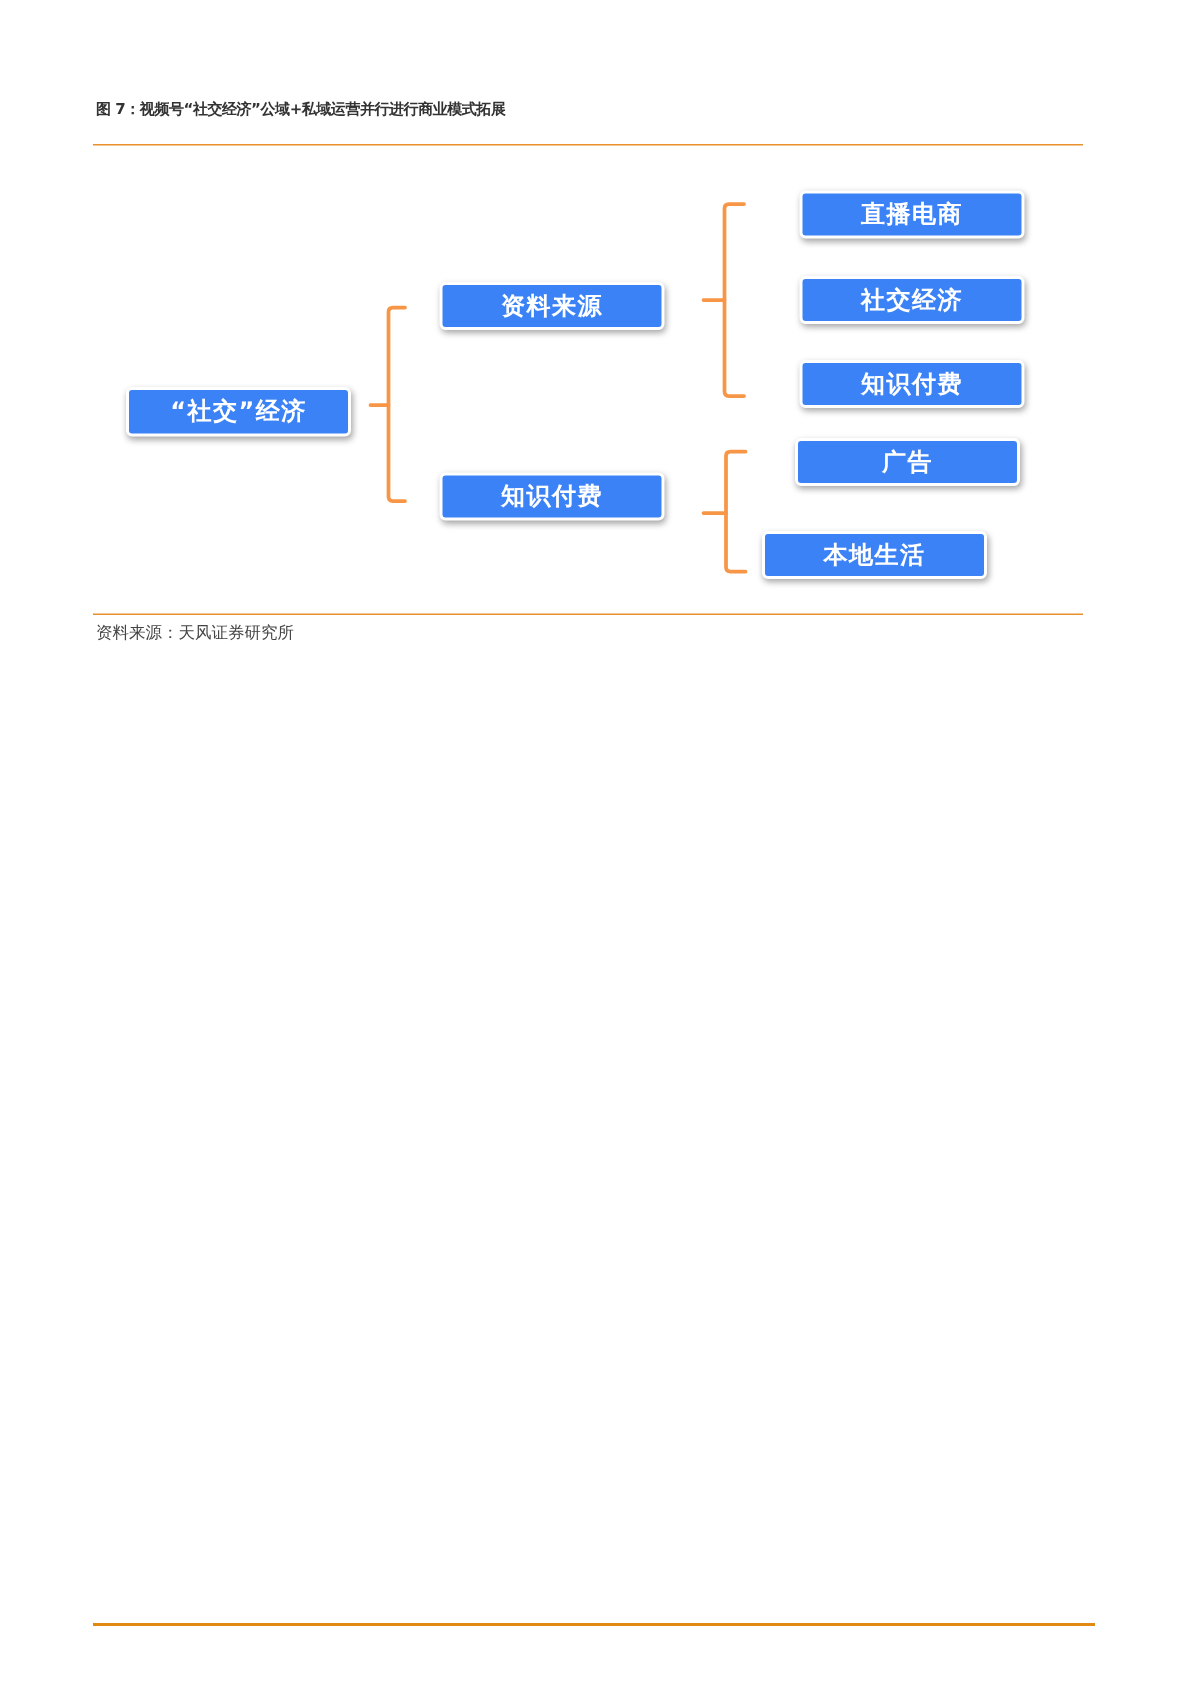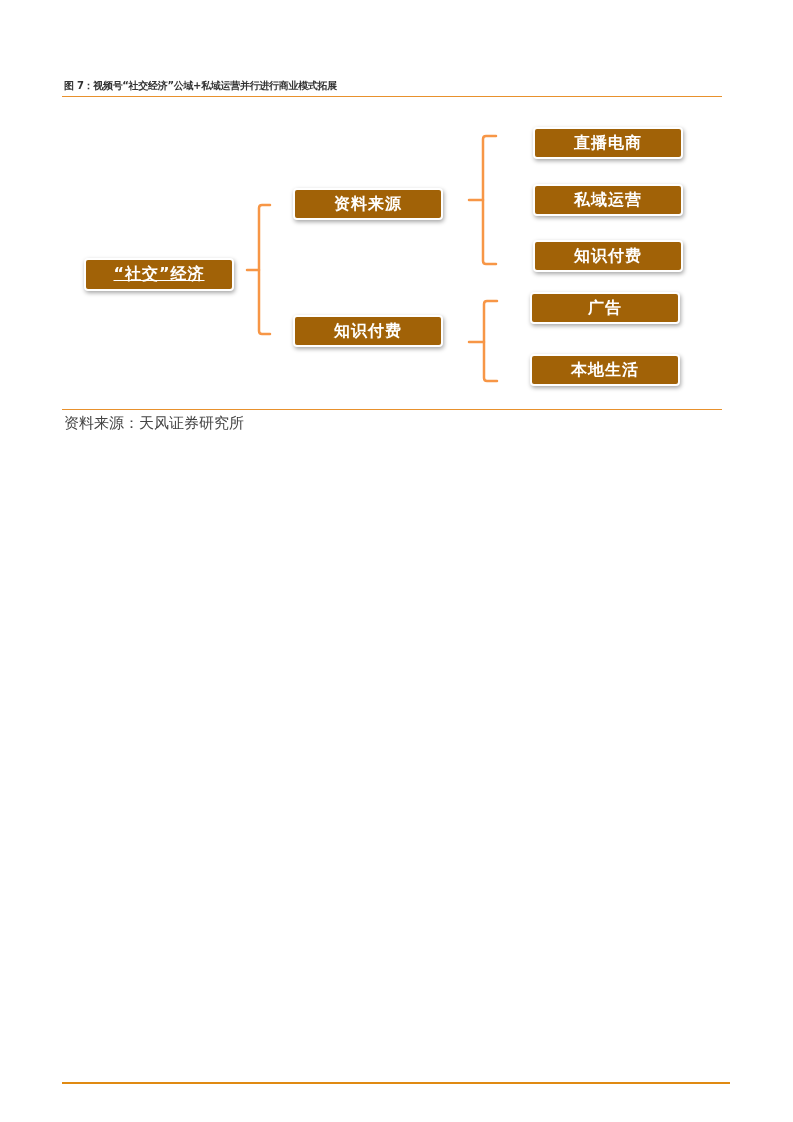--- a/index.html
+++ b/index.html
@@ -1,25 +1,25 @@
 <!DOCTYPE html>
 <html><head>
 <meta charset="utf-8">
 <style>
   html, body { margin: 0; padding: 0; background: #ffffff; }
   body { width: 793px; height: 1122px; position: relative; overflow: hidden;
          font-family: "DejaVu Sans", "Liberation Sans", sans-serif; }
-  .fig-title { position: absolute; left: 64px; top: 79px; font-size: 10px; font-weight: bold;
+  .fig-title { position: absolute; left: 64px; top: 66px; font-size: 10px; font-weight: bold;
                color: #333333; letter-spacing: -0.3px; white-space: nowrap; }
   .rule { position: absolute; height: 1px; background: #E8912D; }
   .rule.top { left: 62px; top: 96px; width: 660px; }
   .rule.mid { left: 62px; top: 409px; width: 660px; }
   .rule.bottom { left: 62px; top: 1082px; width: 668px; height: 2px; background: #E08A12; }
-  .source { position: absolute; left: 64px; top: 414px; font-size: 15px; color: #444444; white-space: nowrap; }
-  .node { position: absolute; height: 30px; background: #a16207; color: #ffffff;
+  .source { position: absolute; left: 64px; top: 414px; font-size: 11px; color: #444444; white-space: nowrap; }
+  .node { position: absolute; height: 30px; background: #3b82f6; color: #ffffff;
           border: 2px solid #ffffff; border-radius: 4px;
           box-shadow: 1px 2px 4px rgba(0,0,0,0.35);
           display: flex; align-items: center; justify-content: center;
           font-size: 16px; font-weight: bold; box-sizing: border-box; letter-spacing: 1px; }
   svg.brackets { position: absolute; left: 0; top: 0; }
 </style>
 </head>
 <body>
 
 <div class="fig-title">图 7：视频号“社交经济”公域+私域运营并行进行商业模式拓展</div>
@@ -32,28 +32,28 @@
     <path d="M247 270 L259 270"></path>
 
     <path d="M496 136 L486 136 Q483 136 483 139 L483 261 Q483 264 486 264 L496 264"></path>
     <path d="M469 200 L483 200"></path>
 
     <path d="M497 301 L487 301 Q484 301 484 304 L484 378 Q484 381 487 381 L497 381"></path>
     <path d="M469 342 L484 342"></path>
   </g>
 </svg>
 
-<div class="node" style="left:84px; top:258px; width:150px; height:33px;text-decoration:underline;">“社交”经济</div>
+<div class="node" style="left:84px; top:258px; width:150px; height:33px;">“社交”经济</div>
 
 <div class="node" style="left:293px; top:188px; width:150px; height:32px;">资料来源</div>
 <div class="node" style="left:293px; top:315px; width:150px; height:32px;">知识付费</div>
 
 <div class="node" style="left:533px; top:127px; width:150px; height:32px;">直播电商</div>
-<div class="node" style="left:533px; top:184px; width:150px; height:32px;">私域运营</div>
+<div class="node" style="left:533px; top:184px; width:150px; height:32px;">社交经济</div>
 <div class="node" style="left:533px; top:240px; width:150px; height:32px;text-align:right;">知识付费</div>
 
 <div class="node" style="left:530px; top:292px; width:150px; height:32px;">广告</div>
-<div class="node" style="left:530px; top:354px; width:150px; height:32px;">本地生活</div>
+<div class="node" style="left:508px; top:354px; width:150px; height:32px;">本地生活</div>
 
 <div class="rule mid"></div>
 <div class="source">资料来源：天风证券研究所</div>
 
 <div class="rule bottom"></div>
 
 </body></html>

